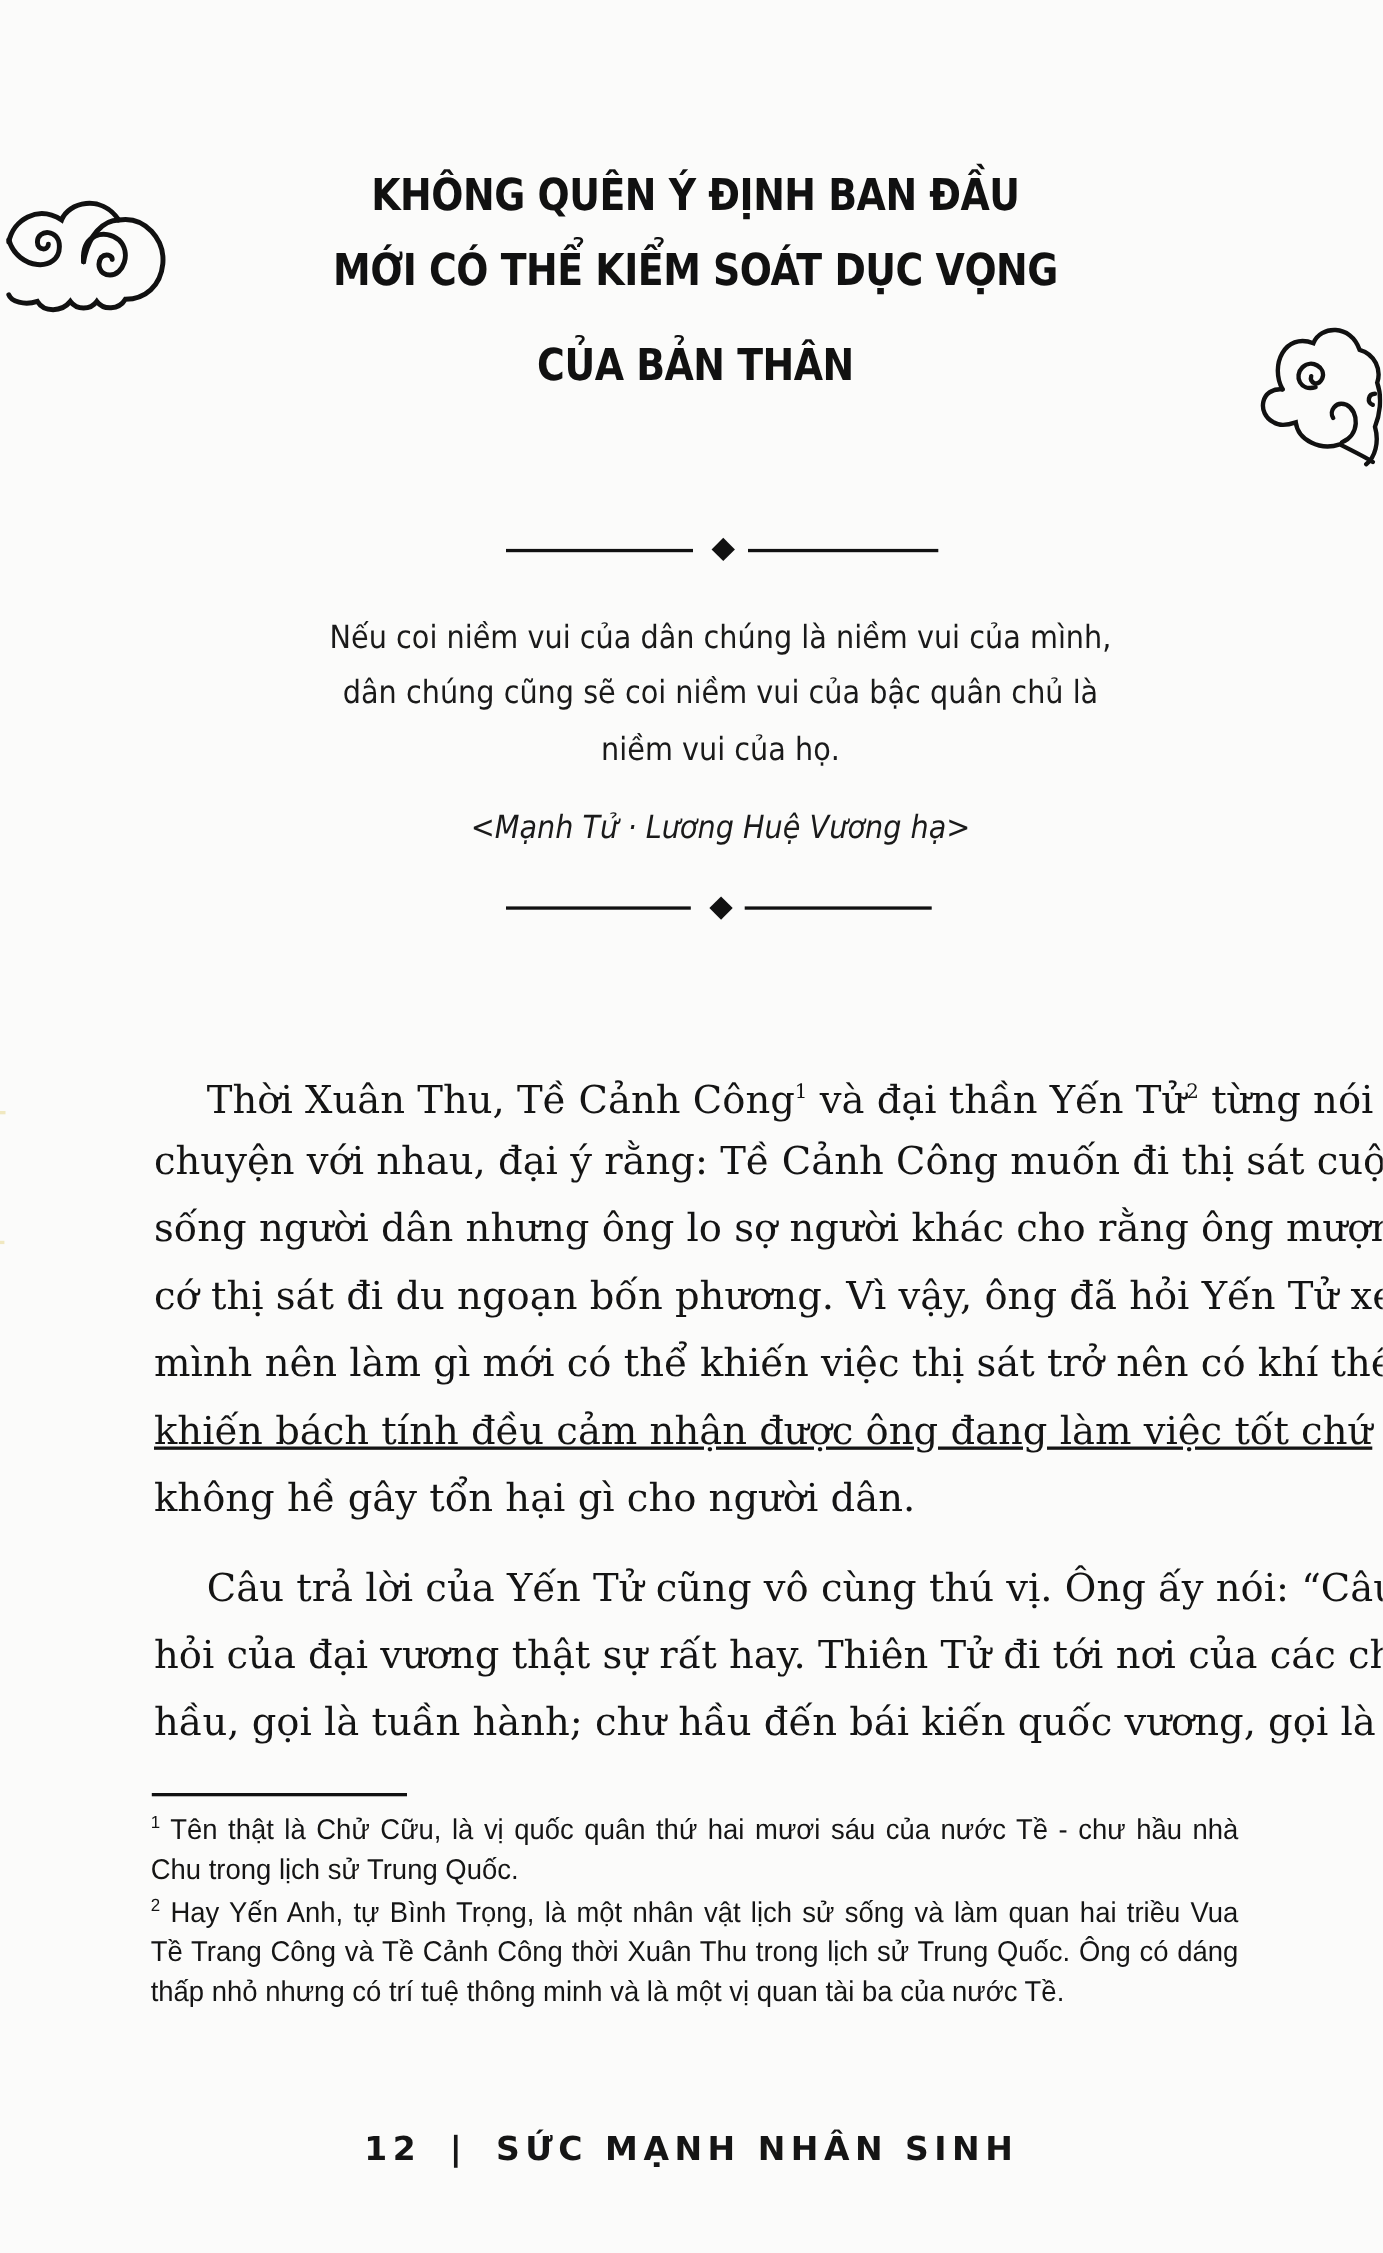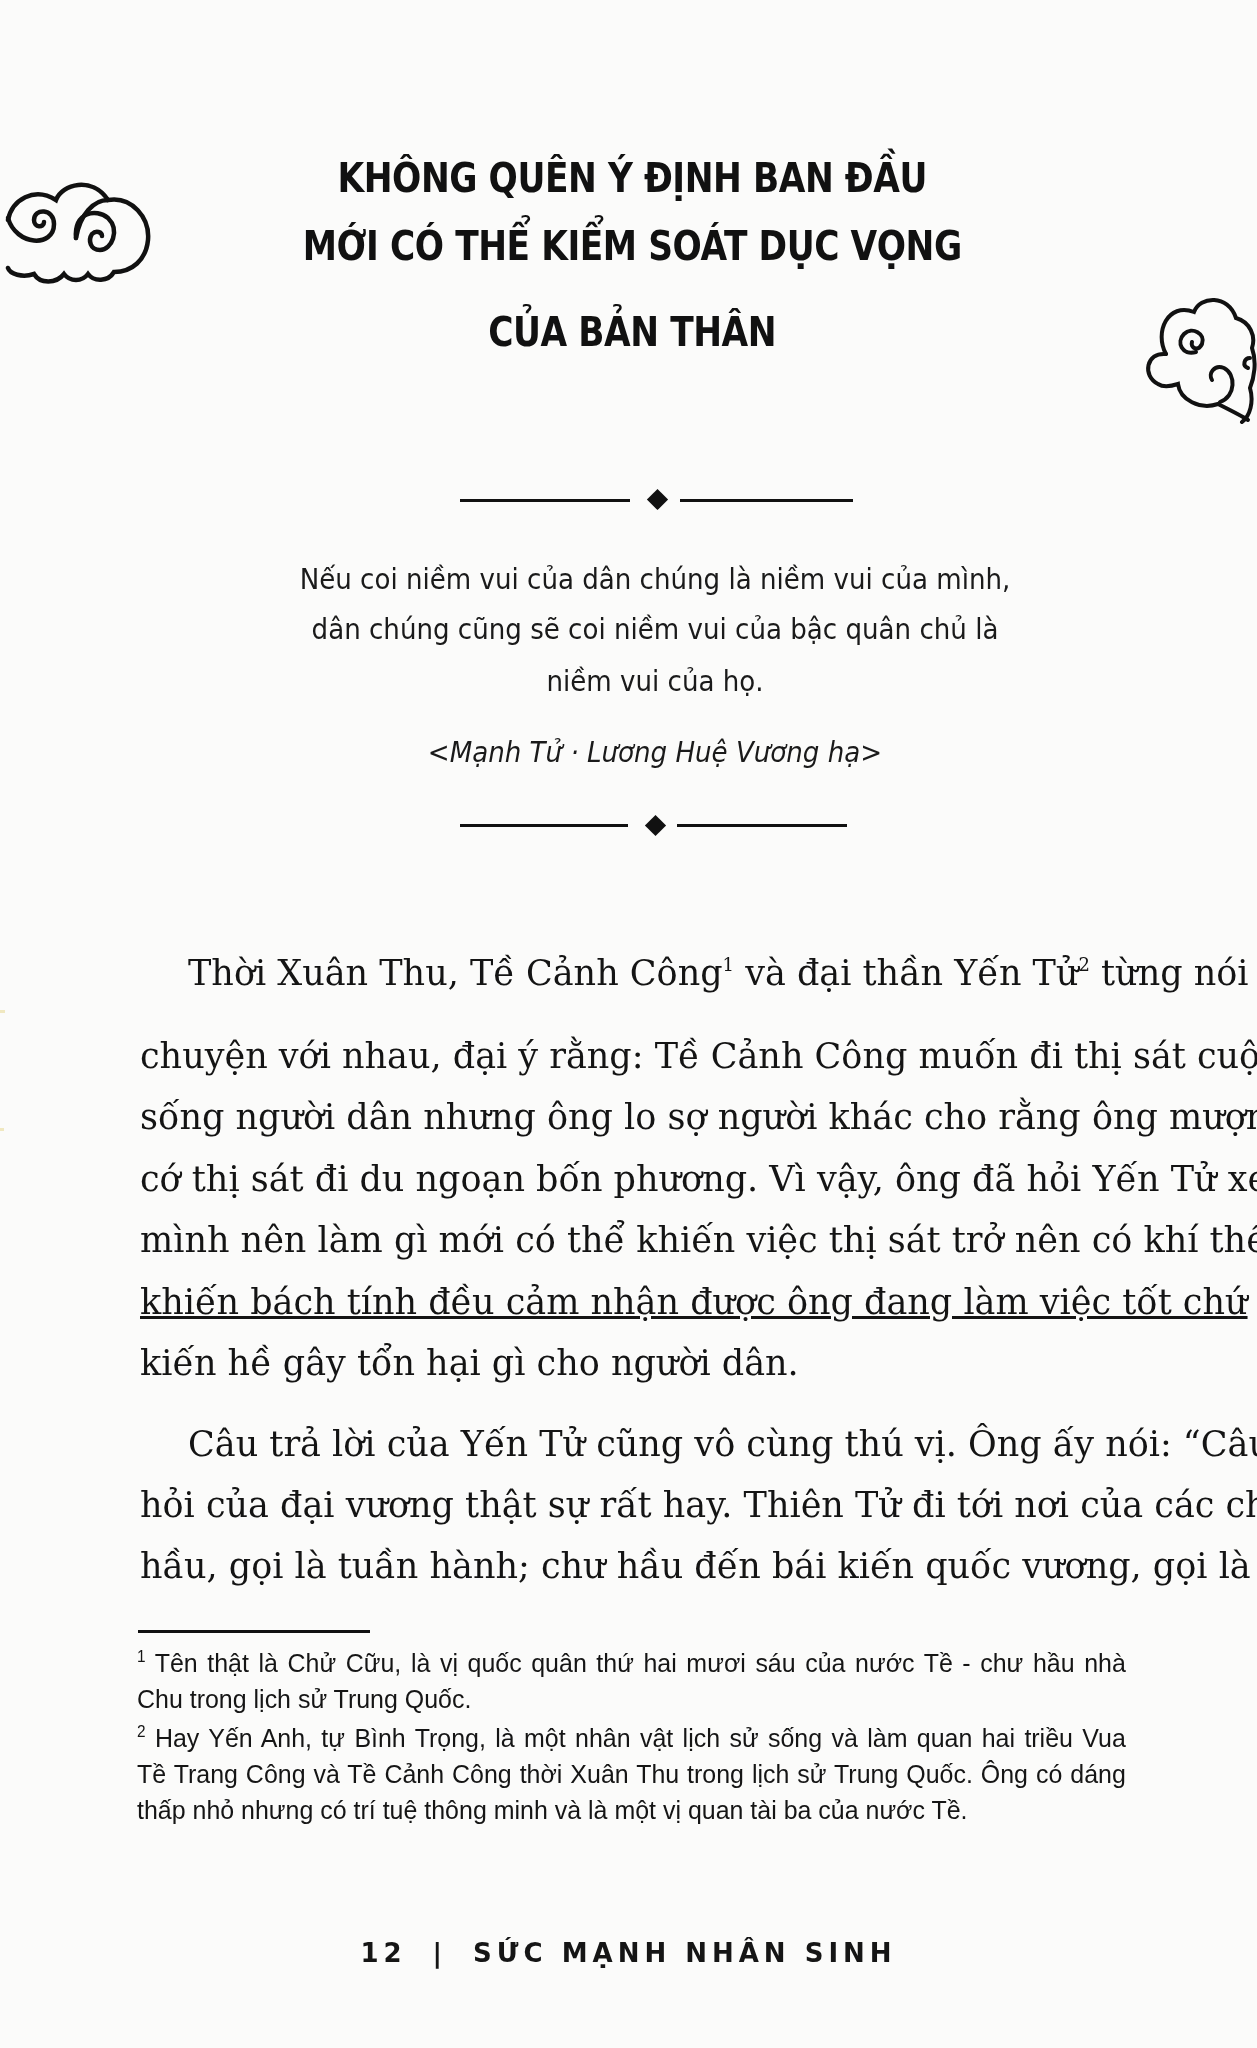--- a/index.html
+++ b/index.html
@@ -39,21 +39,21 @@
   .fn-line {
     position:absolute; left:137px; width:1030px;
     font-family:"Liberation Sans", sans-serif; font-size:26px; line-height:1; color:#151515;
     white-space:nowrap; text-align:justify; text-align-last:justify;
     transform:scaleX(0.96); transform-origin:0 0;
   }
   .fn-line.last { text-align-last:left; }
   .fn-line sup { font-size:16px; vertical-align:10px; line-height:0; }
   .footer {
     position:absolute; left:0; width:1257px; top:1940px; text-align:center;
-    font-family:"DejaVu Sans", sans-serif; font-weight:bold; font-size:26px;
+    font-family:"DejaVu Sans", sans-serif; font-weight:bold; font-size:30px;
     letter-spacing:5px; color:#151515; line-height:1;
   }
   .footer .sep { display:inline-block; margin:0 26px; }
   .edge-mark { position:absolute; background:#e8d890; opacity:0.55; }
 </style>
 </head>
 <body>
 
 <div class="edge-mark" style="left:0;top:1010px;width:5px;height:3px;"></div>
 <div class="edge-mark" style="left:0;top:1128px;width:4px;height:3px;"></div>
@@ -91,29 +91,29 @@
 <div class="quote-line" style="top:615px;">dân chúng cũng sẽ coi niềm vui của bậc quân chủ là</div>
 <div class="quote-line" style="top:667px;">niềm vui của họ.</div>
 <div class="quote-line quote-attr" style="top:738px;">&lt;Mạnh Tử · Lương Huệ Vương hạ&gt;</div>
 
 <div class="divider" style="left:460px;top:815px;width:400px;">
   <div class="rule" style="left:0;width:168px;"></div>
   <div class="diamond" style="left:188px;top:3px;"></div>
   <div class="rule" style="left:217px;width:170px;"></div>
 </div>
 
-<div class="body-line indent" style="top:956px;">
+<div class="body-line indent" style="top:984px;">
   <span>Thời Xuân Thu, Tề Cảnh Công</span><sup class="fn">1</sup><span> và đại thần Yến Tử</span><sup class="fn">2</sup><span> từng nói</span>
 </div>
 <div class="body-line" style="top:1039px;">chuyện với nhau, đại ý rằng: Tề Cảnh Công muốn đi thị sát cuộc</div>
 <div class="body-line" style="top:1100px;">sống người dân nhưng ông lo sợ người khác cho rằng ông mượn</div>
 <div class="body-line" style="top:1162px;">cớ thị sát đi du ngoạn bốn phương. Vì vậy, ông đã hỏi Yến Tử xem</div>
 <div class="body-line" style="top:1223px;">mình nên làm gì mới có thể khiến việc thị sát trở nên có khí thế,</div>
 <div class="body-line" style="top:1285px;text-decoration:underline;">khiến bách tính đều cảm nhận được ông đang làm việc tốt chứ</div>
-<div class="body-line last" style="top:1346px;">kiến hề gây tổn hại gì cho người dân.</div>
+<div class="body-line last" style="top:1346px;">không hề gây tổn hại gì cho người dân.</div>
 
 <div class="body-line indent" style="top:1427px;">Câu trả lời của Yến Tử cũng vô cùng thú vị. Ông ấy nói: “Câu</div>
 <div class="body-line" style="top:1488px;">hỏi của đại vương thật sự rất hay. Thiên Tử đi tới nơi của các chư</div>
 <div class="body-line" style="top:1549px;">hầu, gọi là tuần hành; chư hầu đến bái kiến quốc vương, gọi là báo</div>
 
 <div class="fn-rule"></div>
 
 <div class="fn-line" style="top:1650px;">
   <sup>1</sup><span> Tên thật là Chử Cữu, là vị quốc quân thứ hai mươi sáu của nước Tề - chư hầu nhà</span>
 </div>

